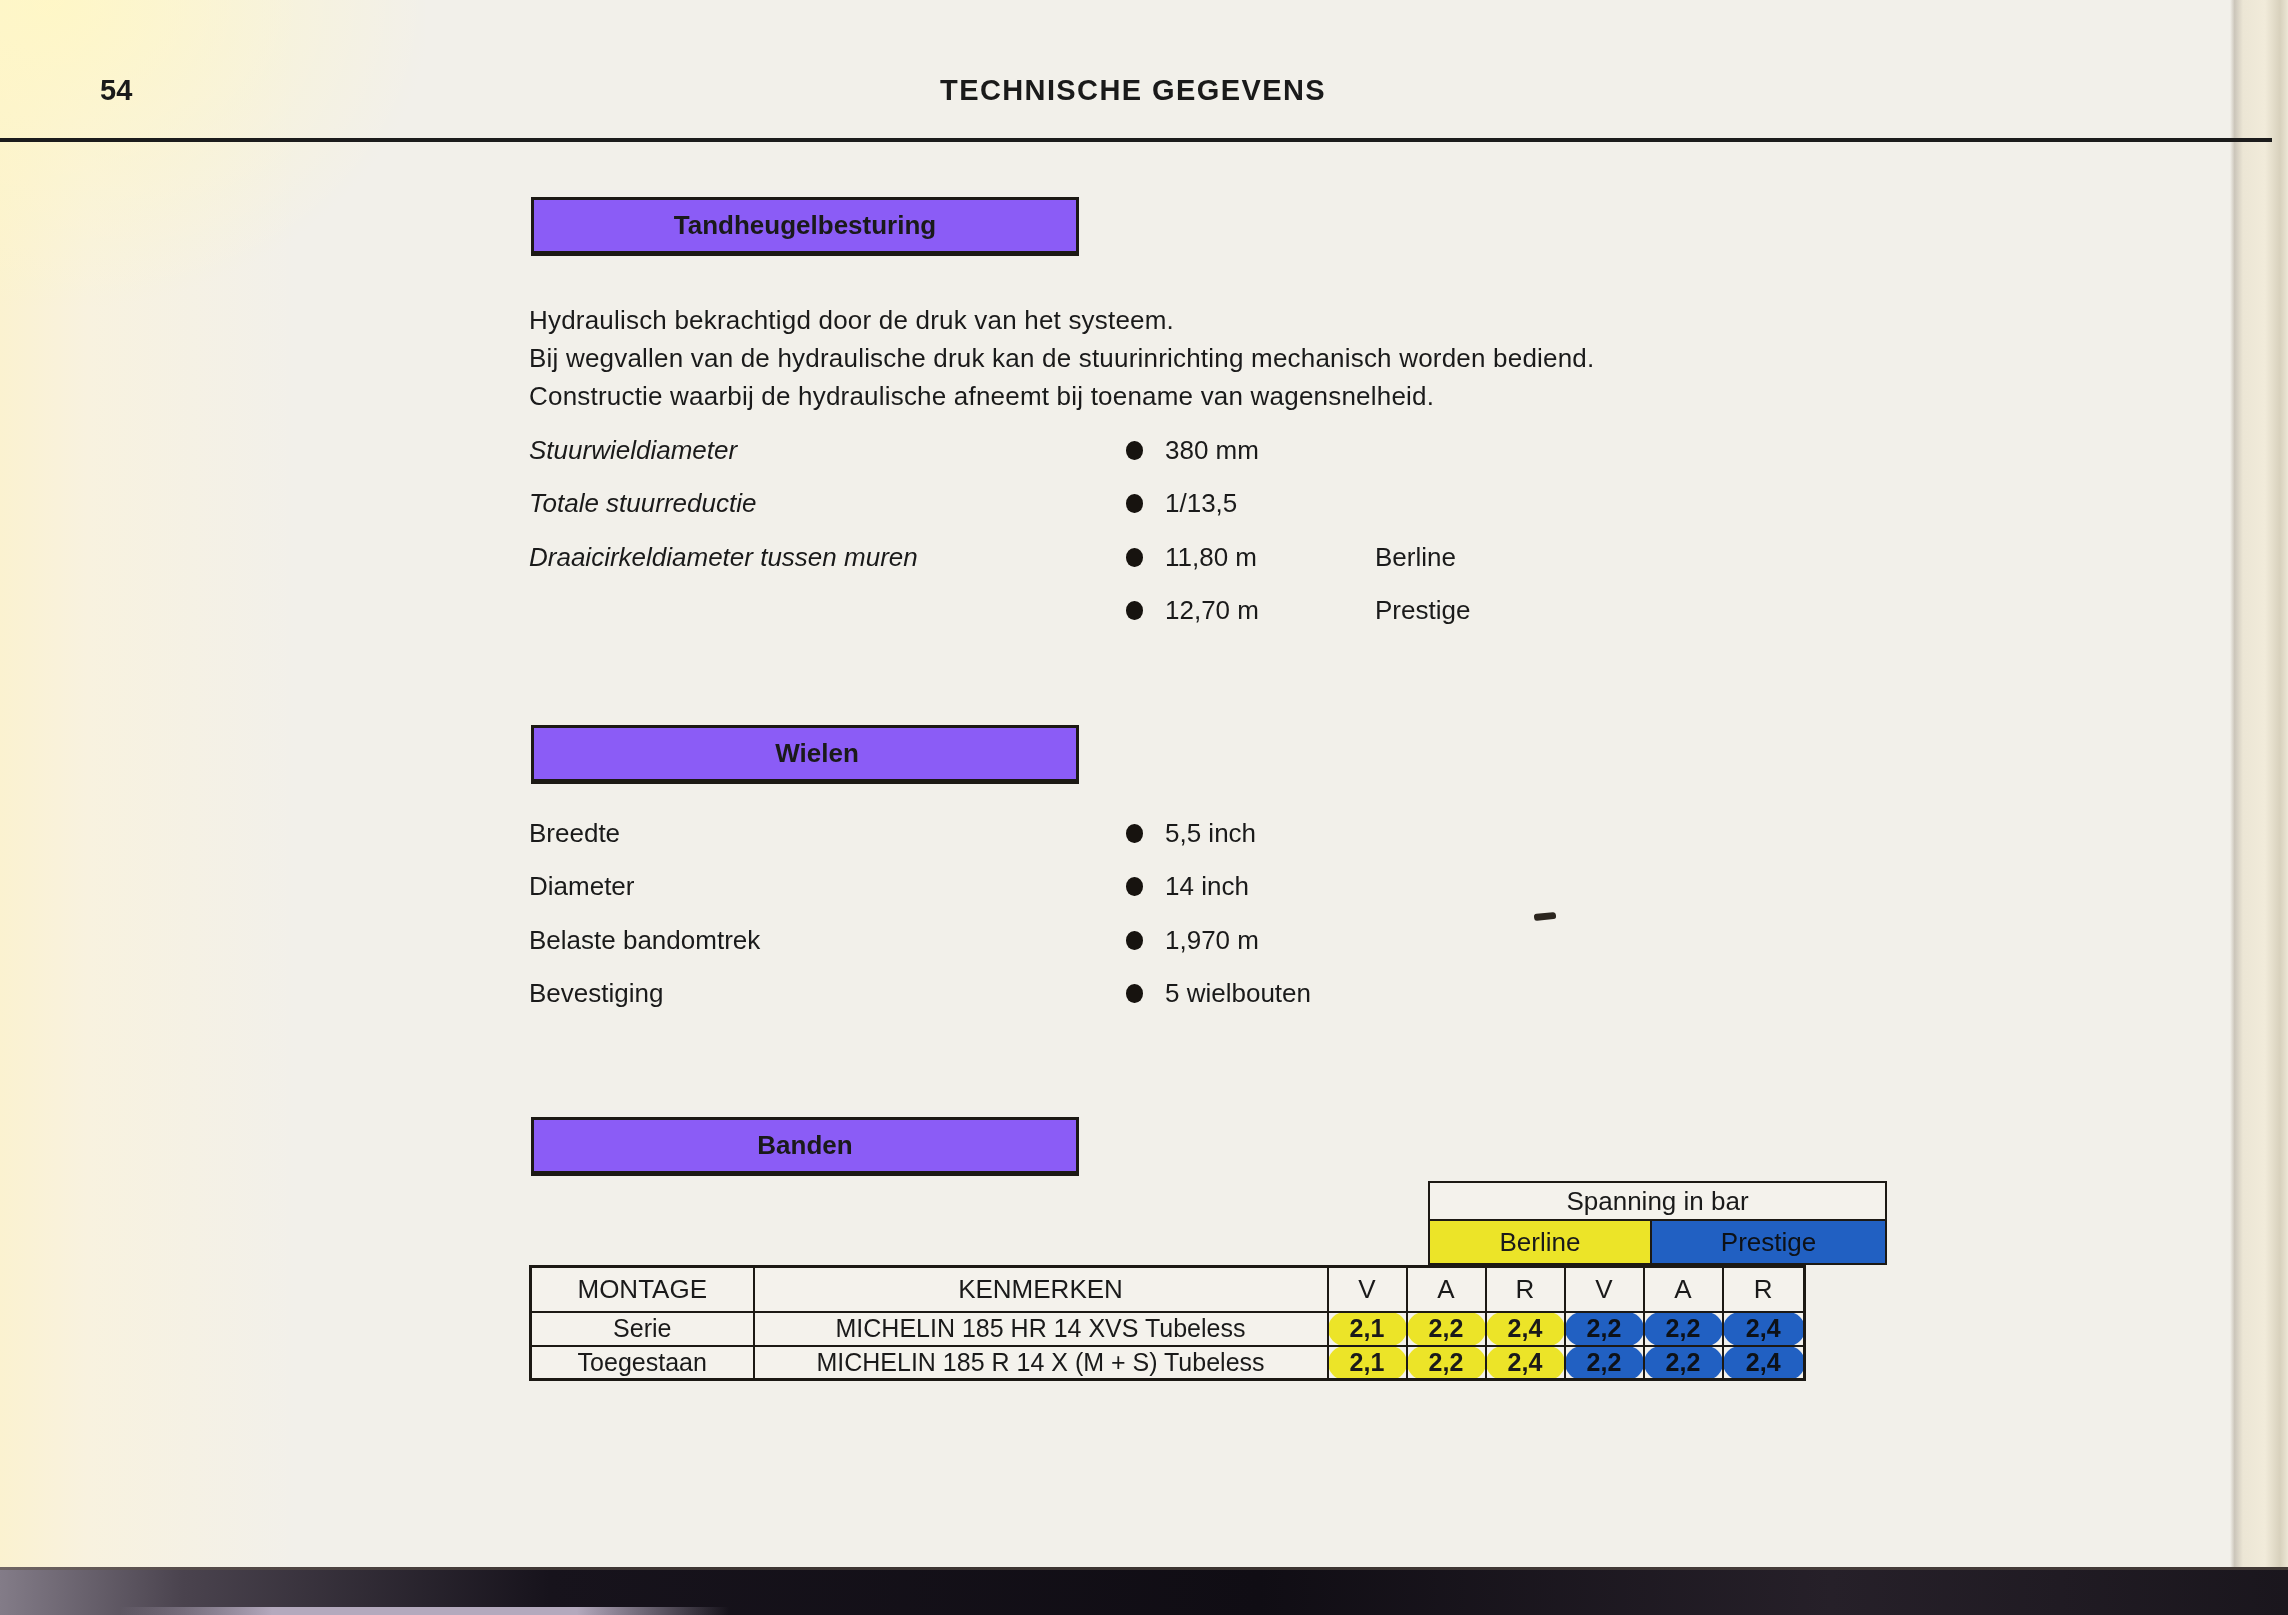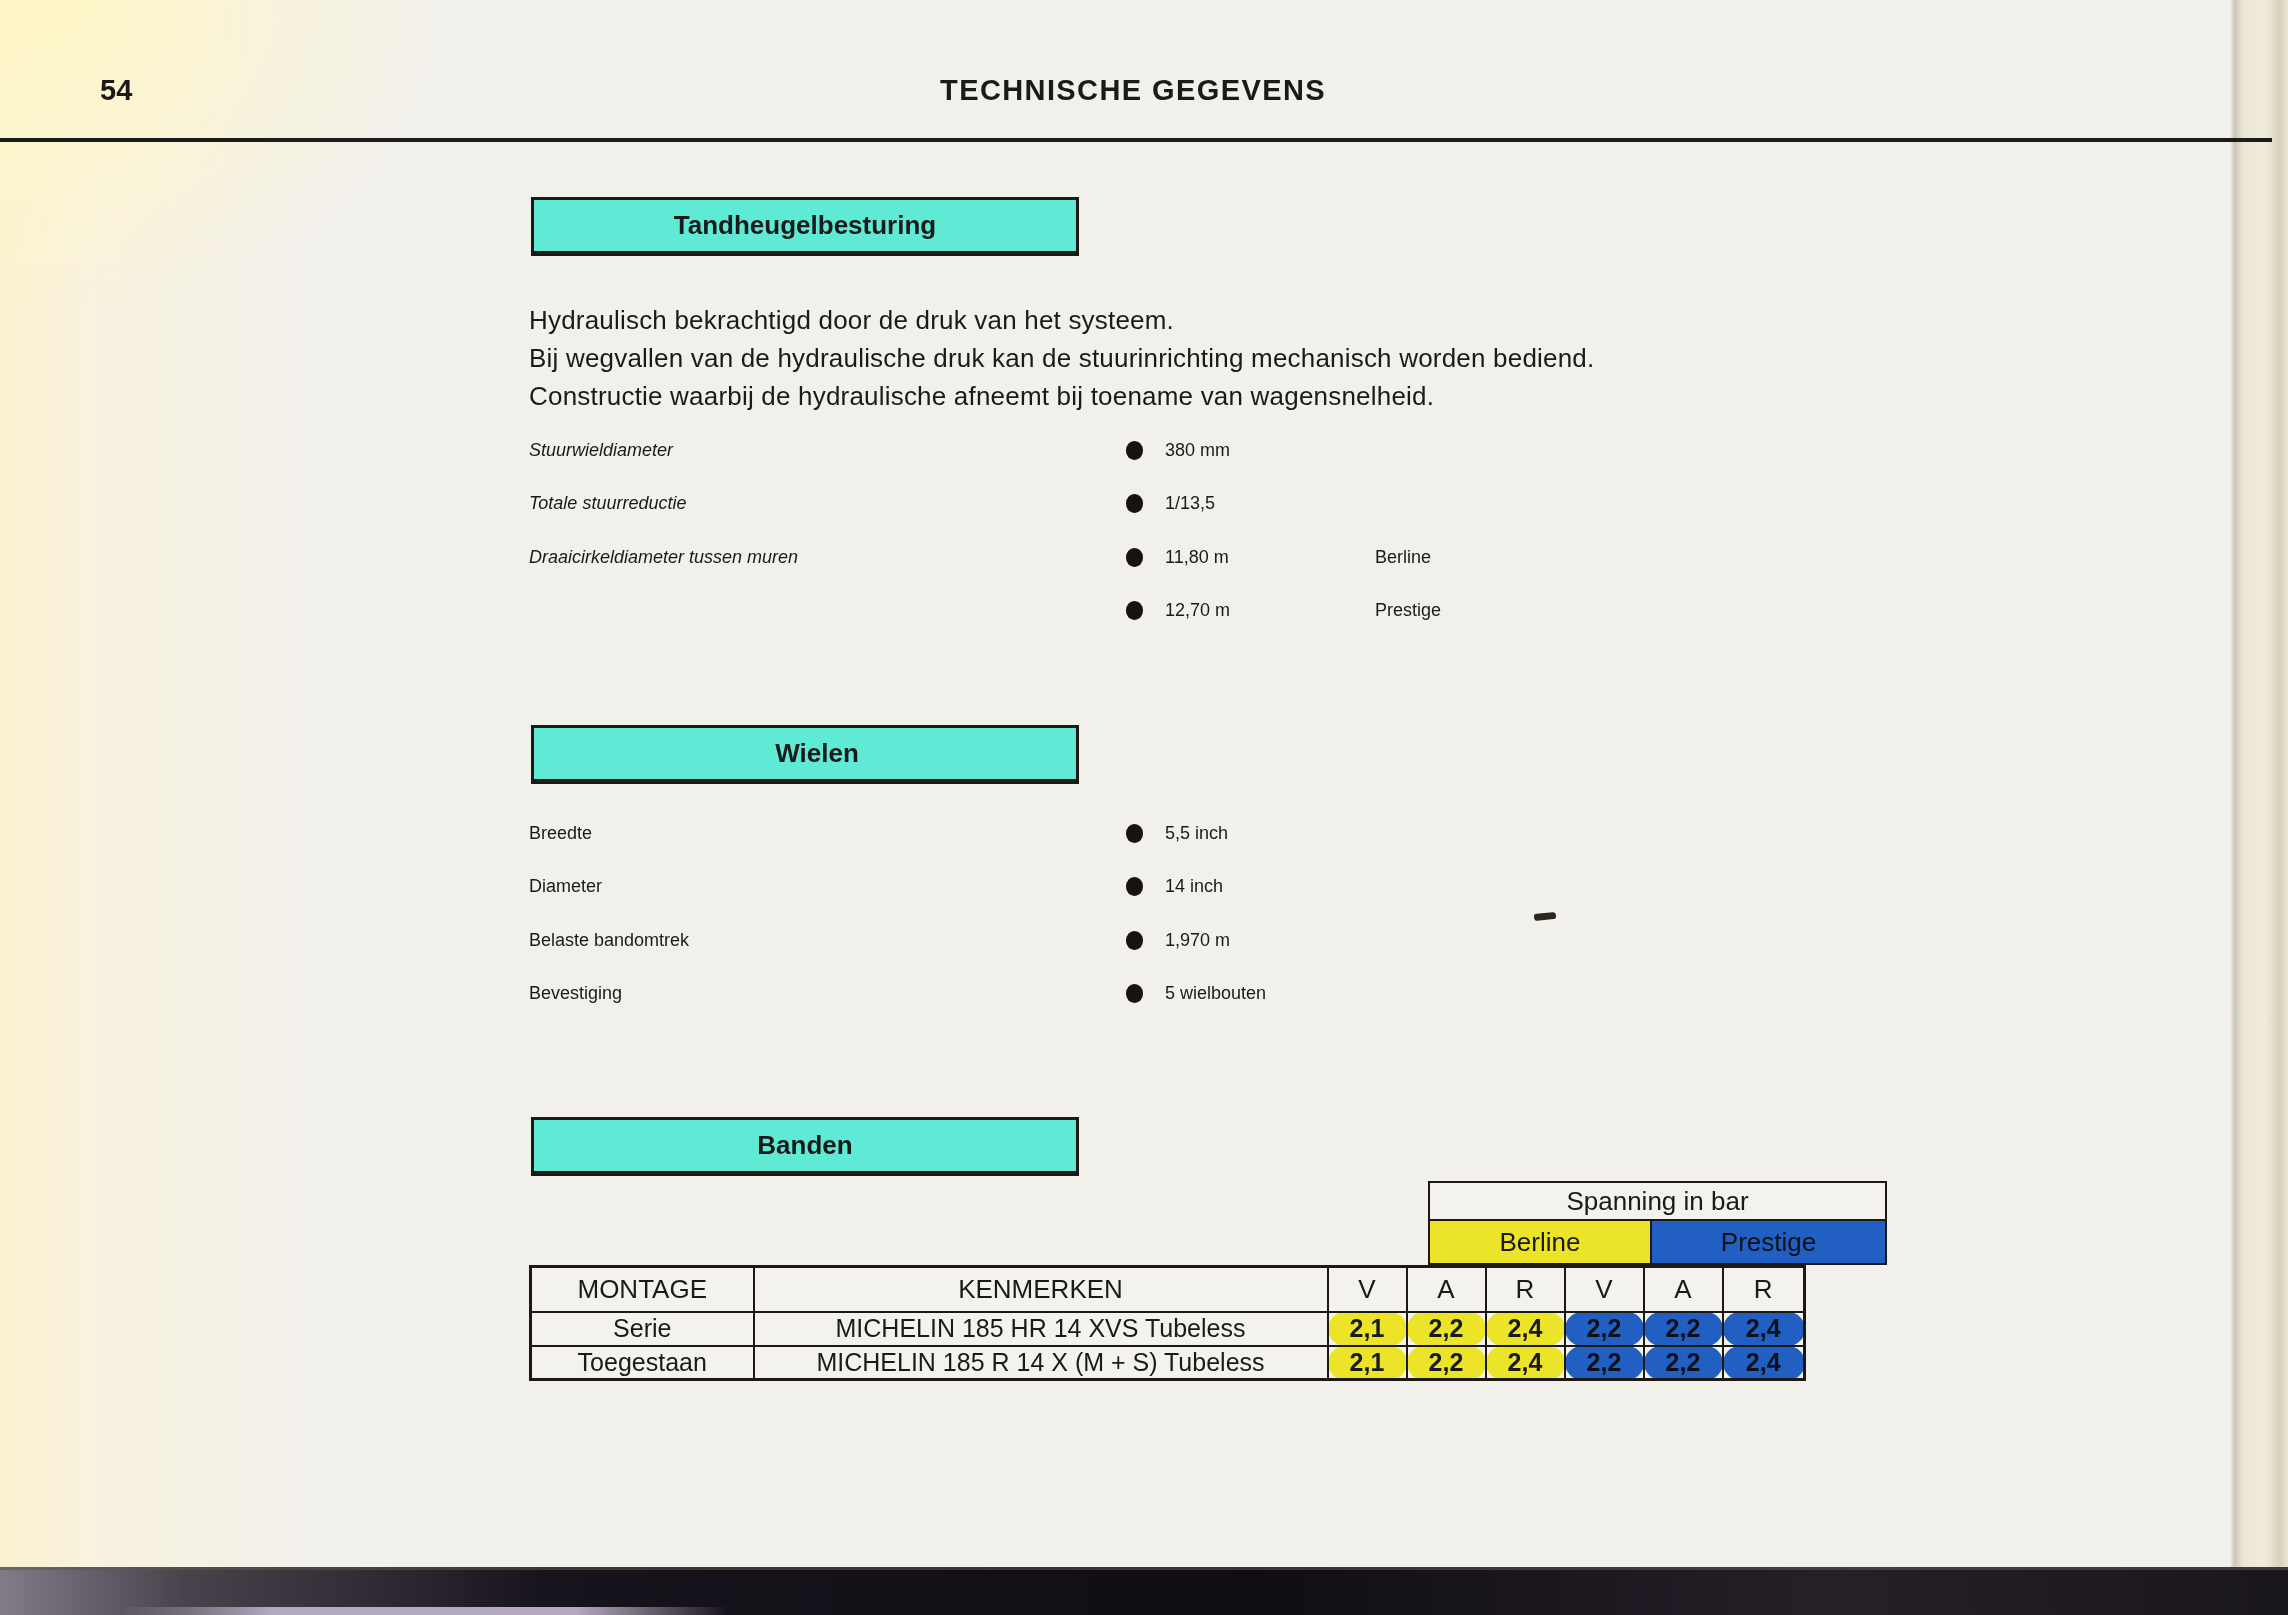--- a/index.html
+++ b/index.html
@@ -24,31 +24,31 @@
     background:linear-gradient(90deg, rgba(180,169,189,0), #b4a9bd 25%, #b4a9bd 75%, rgba(180,169,189,0)); }
 
   
   .page-num { position:absolute; left:100px; top:74px; font-size:29px; font-weight:bold; }
   .doc-title { position:absolute; left:1133px; top:74px; transform:translateX(-50%);
     font-size:29px; font-weight:bold; letter-spacing:1.4px; white-space:nowrap; }
   .rule { position:absolute; left:0; top:138px; width:2272px; height:3.7px; background:#1c1c1c; }
 
   
   .section-box { position:absolute; left:531px; width:548px; height:59px;
-    border:3.7px solid #1c1914; border-bottom-width:5.5px; background:#5eead4;
+    border:3.7px solid #1c1914; border-bottom-width:5.5px; background:#8b5cf6;
     display:flex; align-items:center; justify-content:center;
     font-size:26px; font-weight:bold; }
   .box-steering { top:197px; } .box-wheels { top:725px;padding-left:24px; } .box-tires { top:1117px; }
 
   
   .para { position:absolute; left:529px; top:301px; width:1274px;
     font-size:26px; line-height:38px; letter-spacing:0.2px; }
 
   
-  .spec-row { position:absolute; left:529px; width:1403px; height:35px; line-height:35px; font-size:18px; }
+  .spec-row { position:absolute; left:529px; width:1403px; height:35px; line-height:35px; font-size:26px; }
   .spec-label { position:absolute; left:0; white-space:nowrap; }
   .spec-label.em { font-style:italic; }
   .dot { position:absolute; left:597px; top:50%; width:16.6px; height:18.5px; margin-top:-9.2px;
     background:#17130f; border-radius:50%; }
   .spec-value { position:absolute; left:636px; white-space:nowrap; }
   .spec-variant { position:absolute; left:846px; white-space:nowrap; }
 
   
   .pressure-head { position:absolute; left:1428px; top:1181px; width:459px; }
   .pressure-title { height:40px; border:2.8px solid #1c1914; background:#f4f2ec;

